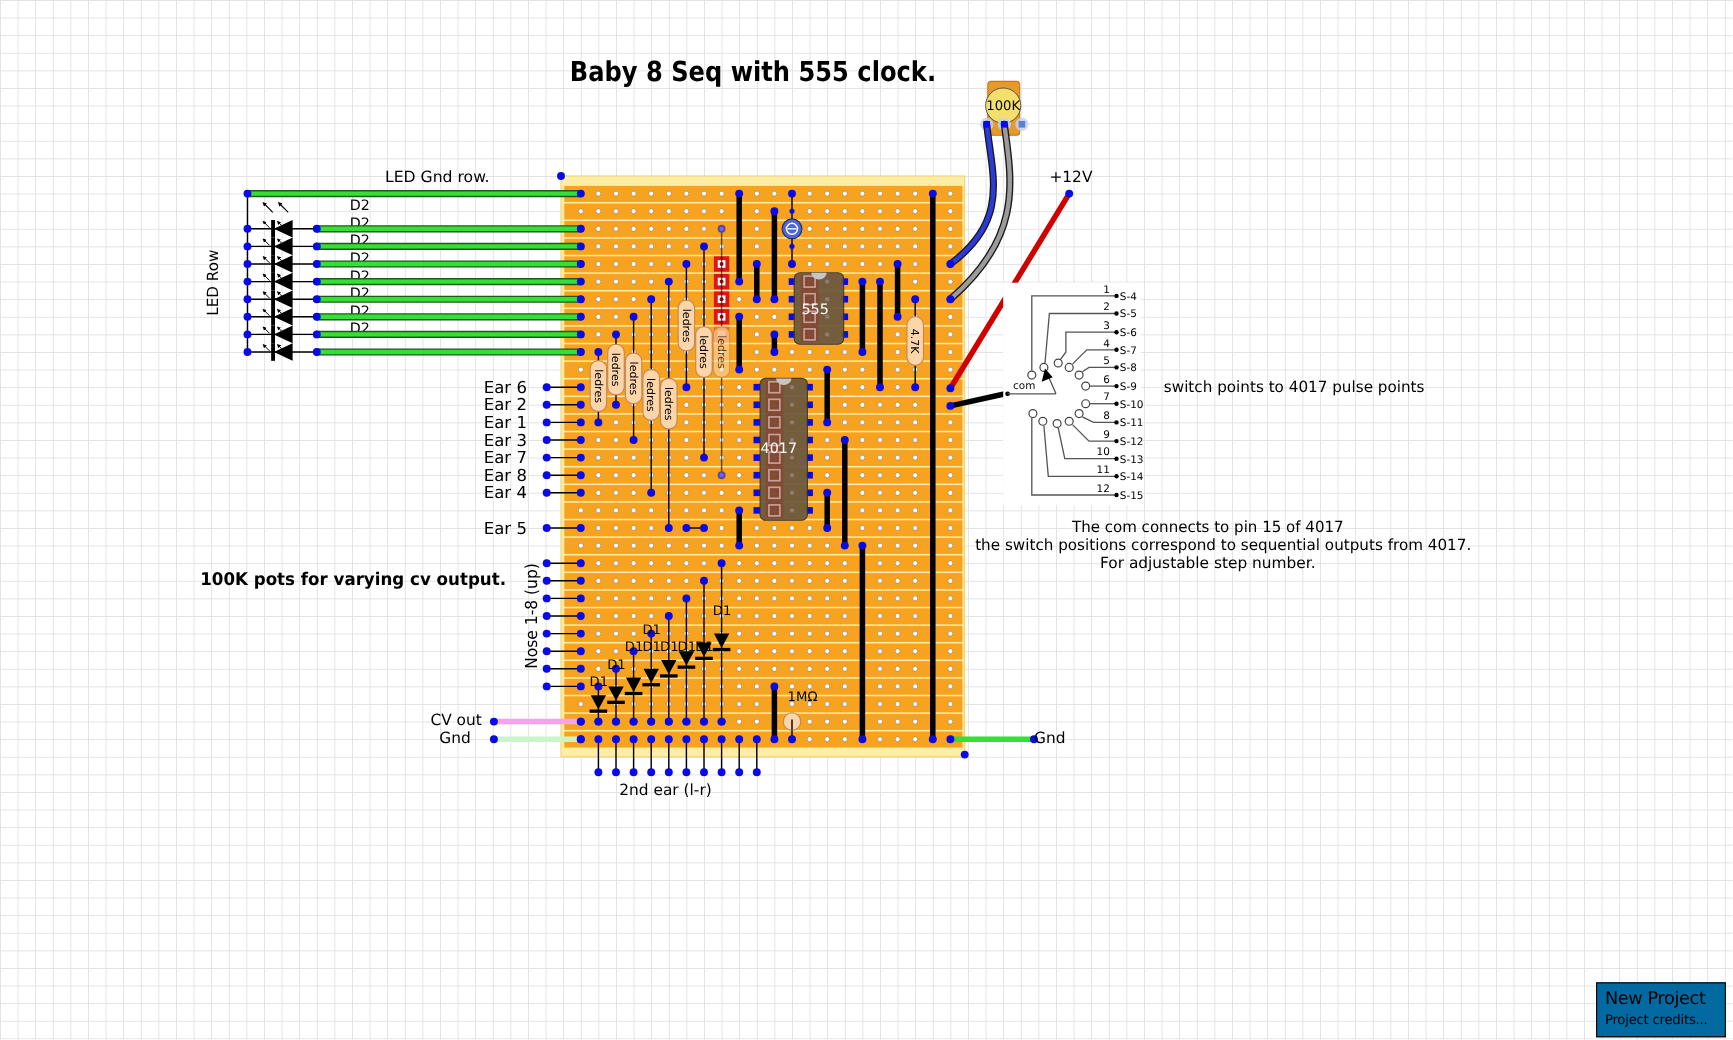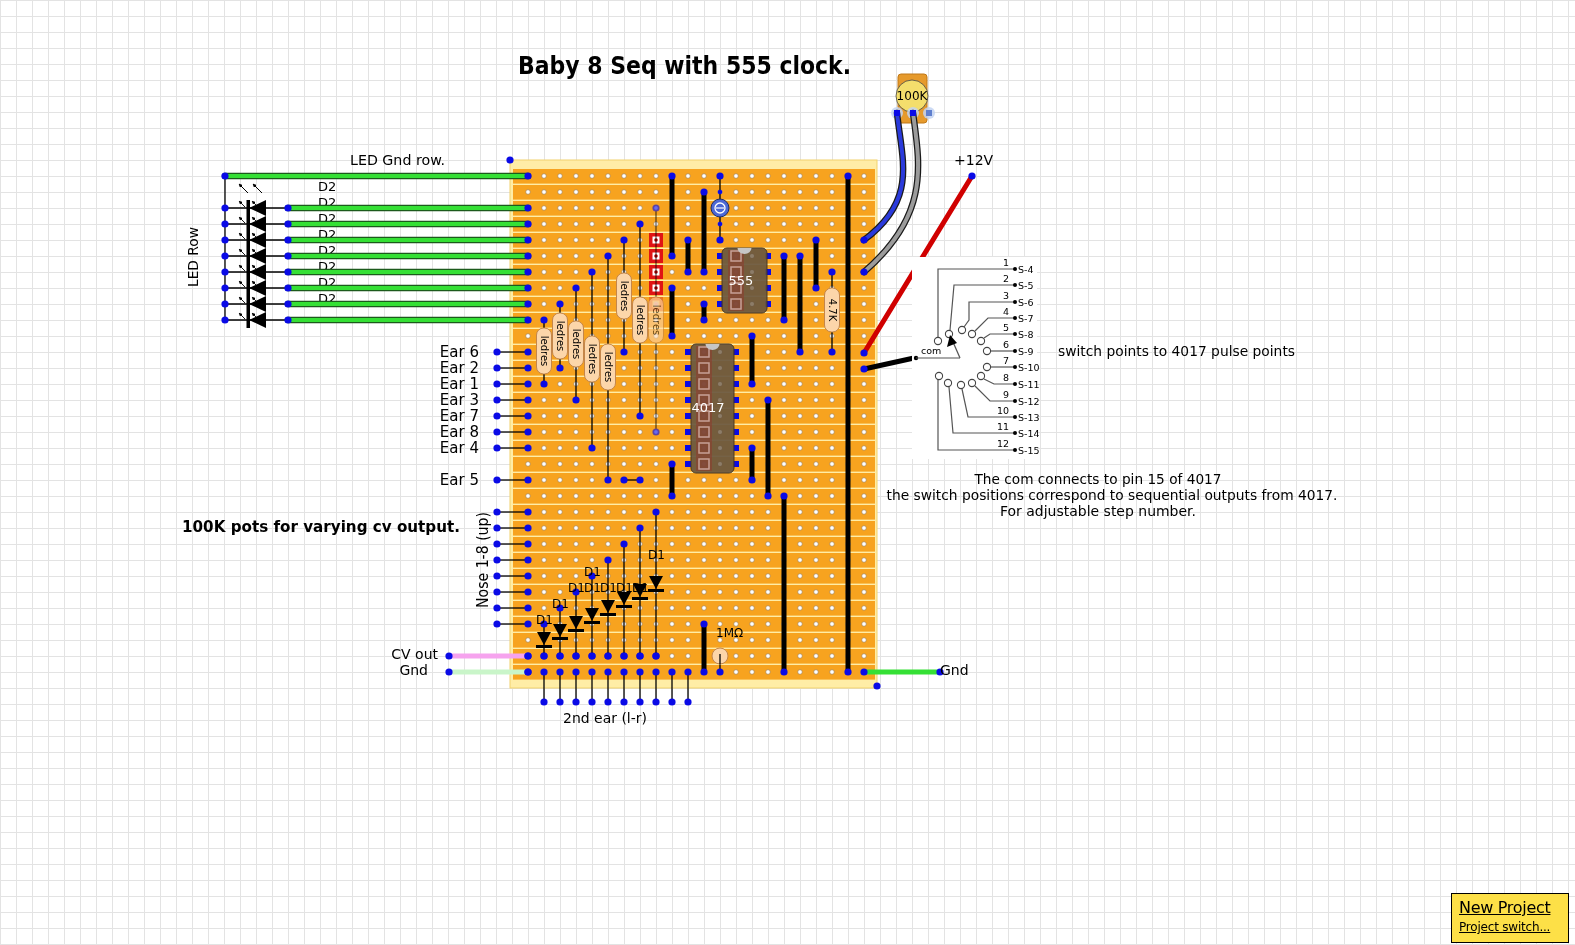--- a/index.html
+++ b/index.html
@@ -9,23 +9,22 @@
     background-image:
       linear-gradient(#e3e3e3 1px, transparent 1px),
       linear-gradient(90deg, #e3e3e3 1px, transparent 1px);
     background-size: 16px 16px;
     font-family: "DejaVu Sans", sans-serif;
   }
   #canvas { position: absolute; left: 0; top: 0; width: 1575px; height: 945px; }
   #canvas text { font-family: "DejaVu Sans", sans-serif; fill: #000; }
   .project-panel {
     position: absolute; left: 1451px; top: 893px; width: 118px; height: 50px;
-    background: #fde047; border: 1px solid #000; box-sizing: border-box;
+    background: #0369a1; border: 1px solid #000; box-sizing: border-box;
     padding: 3px 0 0 7px;
-    text-decoration: underline;
   }
   .project-title { font-family: "DejaVu Sans", sans-serif; font-size: 16px; line-height: 21px; color: #000; white-space: nowrap; letter-spacing: -0.3px; }
   .project-credits { font-family: "DejaVu Sans", sans-serif; font-size: 12px; line-height: 18px; color: #000; white-space: nowrap; letter-spacing: -0.2px; }
 </style>
 </head>
 <body>
 
 <svg id="canvas" xmlns="http://www.w3.org/2000/svg" viewBox="0 0 1575 945">
   <defs>
     <marker id="arrowhead" markerWidth="4" markerHeight="4" refX="2" refY="2" orient="auto">
@@ -1522,14 +1521,14 @@
       <text x="954" y="165" font-size="14">+12V</text>
       <text x="1058" y="356" font-size="14" textLength="237" lengthAdjust="spacingAndGlyphs">switch points to 4017 pulse points</text>
       <text x="1098" y="484" font-size="14" text-anchor="middle" textLength="247" lengthAdjust="spacingAndGlyphs">The com connects to pin 15 of 4017</text>
       <text x="1112" y="500" font-size="14" text-anchor="middle" textLength="451" lengthAdjust="spacingAndGlyphs">the switch positions correspond to sequential outputs from 4017.</text>
       <text x="1098" y="516" font-size="14" text-anchor="middle" textLength="196" lengthAdjust="spacingAndGlyphs">For adjustable step number.</text>
     </g>
 </svg>
 
 <div class="project-panel">
   <div class="project-title">New Project</div>
-  <div class="project-credits">Project switch...</div>
+  <div class="project-credits">Project credits...</div>
 </div>
 
 </body></html>

